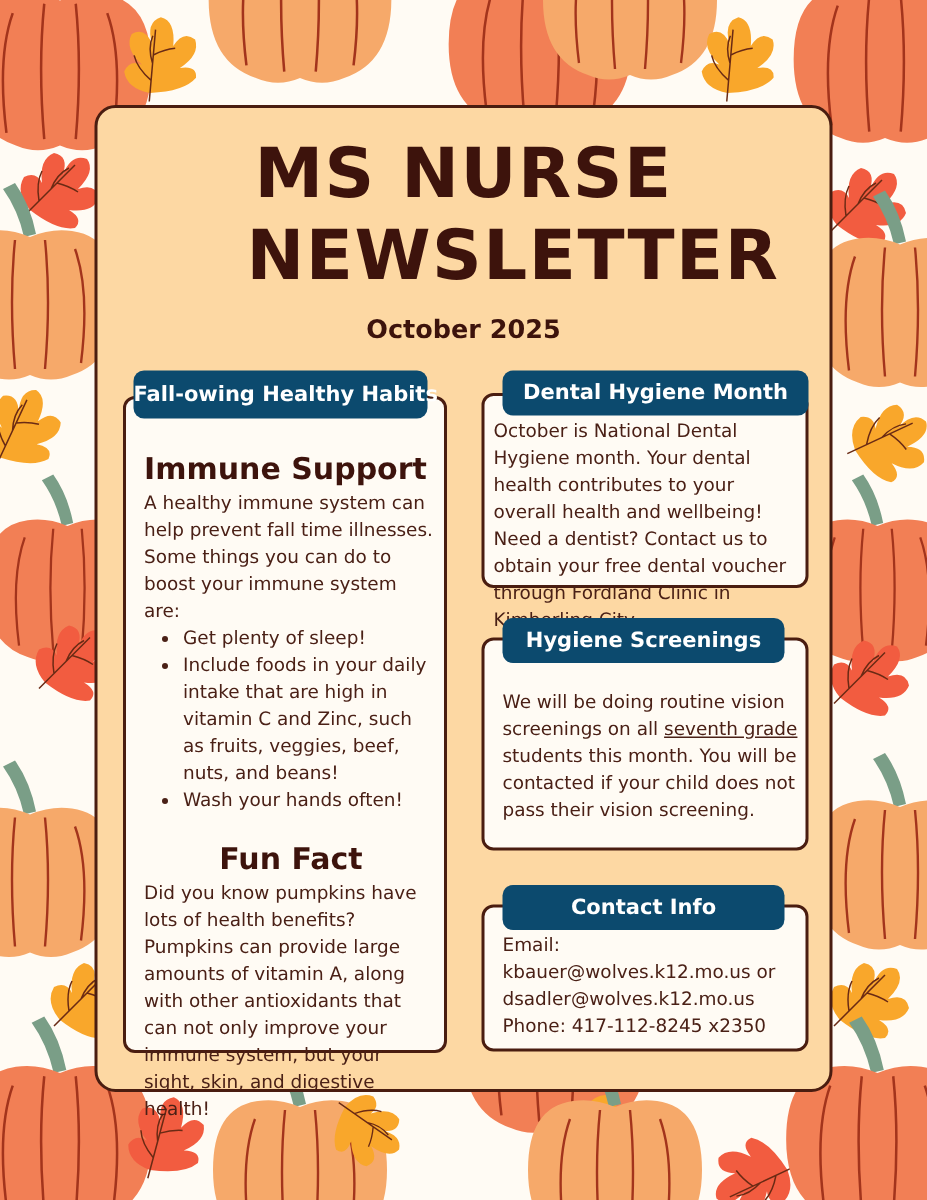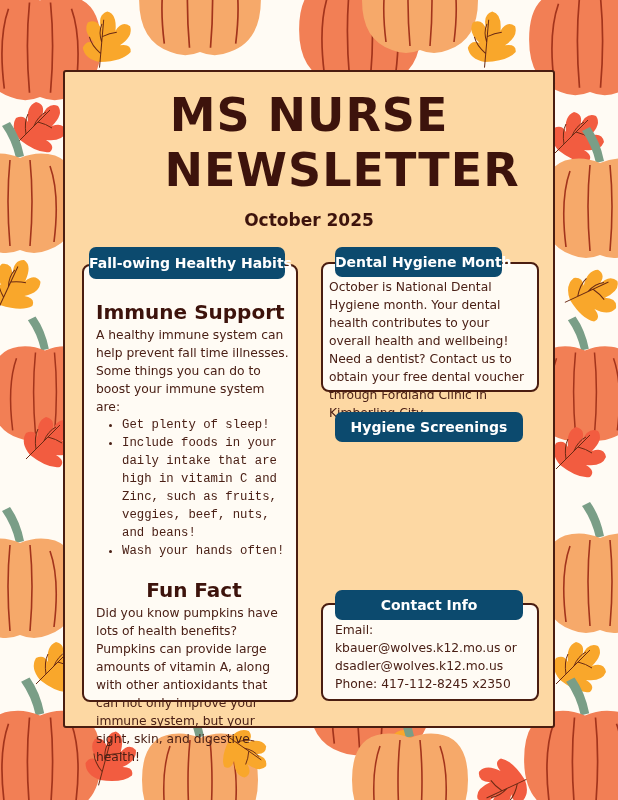--- a/index.html
+++ b/index.html
@@ -1,28 +1,28 @@
 <!DOCTYPE html>
 <html><head>
 <meta charset="utf-8">
 <style>
   html, body { margin:0; padding:0; }
   body { width:618px; height:800px; position:relative; overflow:hidden; background:#fffbf4; font-family:"DejaVu Sans", sans-serif; }
   .bg { position:absolute; left:0; top:0; width:618px; height:800px; }
-  .panel { position:absolute; left:63px; top:70px; width:492px; height:658px; background:#fdd8a3; border:2px solid #4a1d10; border-radius:3px; box-sizing:border-box; }
+  .panel { position:absolute; left:63px; top:70px; width:492px; height:658px; background:#fdd8a3; border:2px solid #4a1d10; border-radius:14px; box-sizing:border-box; }
   .title { position:absolute; left:0; width:100%; text-align:center; color:#3d130c; font-family:"DejaVu Sans", sans-serif; font-weight:bold; letter-spacing:1px; }
   .title.l1 { top:18px; font-size:46px; line-height:50px; }
   .title.l2 { top:73px; font-size:46px; line-height:50px;padding-left:33px; }
   .subtitle { position:absolute; top:138px; left:0; width:100%; text-align:center; color:#3d130c; font-weight:bold; font-size:17px; }
   .box { position:absolute; background:#fffbf4; border:2px solid #4a1d10; border-radius:8px; box-sizing:border-box; }
   .hdr { position:absolute; background:#0c4a6e; color:#fff; font-weight:bold; font-size:14px; border-radius:7px; text-align:center; box-sizing:border-box; white-space:nowrap; }
   .txt { color:#4a2016; font-size:12.3px; line-height:18px; }
   .sub { color:#3d130c; font-weight:bold; font-size:20px; }
   ul { margin:0; padding-left:26px; }
-  li { margin:0;font-family:Liberation Mono, monospace; }
+  li { margin:0; }
   u { text-decoration:underline; }
 </style>
 </head>
 <body>
 
 <svg class="bg" viewBox="0 0 618 800" xmlns="http://www.w3.org/2000/svg">
   <defs>
     <g id="pk">
       <path d="M-4,-52 q-4,-18 -14,-32 l8,-4 q10,14 14,34 z" fill="#7a9e87"></path>
       <path d="M-58,-10 q0,-42 30,-46 q14,-2 28,4 q14,-6 28,-4 q30,4 30,46 q0,40 -30,50 q-14,6 -28,0 q-14,6 -28,0 q-30,-10 -30,-50 z"></path>
@@ -85,22 +85,25 @@
       </ul>
       <div class="sub" style="margin-top:18px;text-align:center;">Fun Fact</div>
       <div class="txt" style="margin-top:2px;">Did you know pumpkins have lots of health benefits? Pumpkins can provide large amounts of vitamin A, along with other antioxidants that can not only improve your immune system, but your sight, skin, and digestive health!</div>
     </div>
   </div>
   <div class="hdr" style="left:24px; top:175px; width:196px; height:32px; line-height:32px;">Fall-owing Healthy Habits</div>
 
   <div class="box" style="left:256px; top:190px; width:218px; height:130px;">
     <div class="txt" style="position:absolute; left:6px; top:14px; width:206px;">October is National Dental Hygiene month. Your dental health contributes to your overall health and wellbeing! Need a dentist? Contact us to obtain your free dental voucher through Fordland Clinic in Kimberling City.</div>
   </div>
-  <div class="hdr" style="left:270px; top:175px; width:167px; height:30px; line-height:30px;">Dental Hygiene Month</div>
+  <div class="hdr" style="left:270px; top:175px; width:204px; height:30px; line-height:30px;">Dental Hygiene Month</div>
 
+  <div class="box" style="left:256px; top:353px; width:218px; height:142px;">
+    <div class="txt" style="position:absolute; left:12px; top:32px; width:200px;"><span>We will be doing routine vision screenings on all </span><u>seventh grade </u><span>students this month. You will be contacted if your child does not pass their vision screening.</span></div>
+  </div>
   <div class="hdr" style="left:270px; top:340px; width:188px; height:30px; line-height:30px;">Hygiene Screenings</div>
 
   <div class="box" style="left:256px; top:531px; width:218px; height:98px;">
     <div class="txt" style="position:absolute; left:12px; top:16px; width:204px;">
       <div>Email:</div>
       <div>kbauer@wolves.k12.mo.us or</div>
       <div>dsadler@wolves.k12.mo.us</div>
       <div>Phone: 417-112-8245 x2350</div>
     </div>
   </div>

